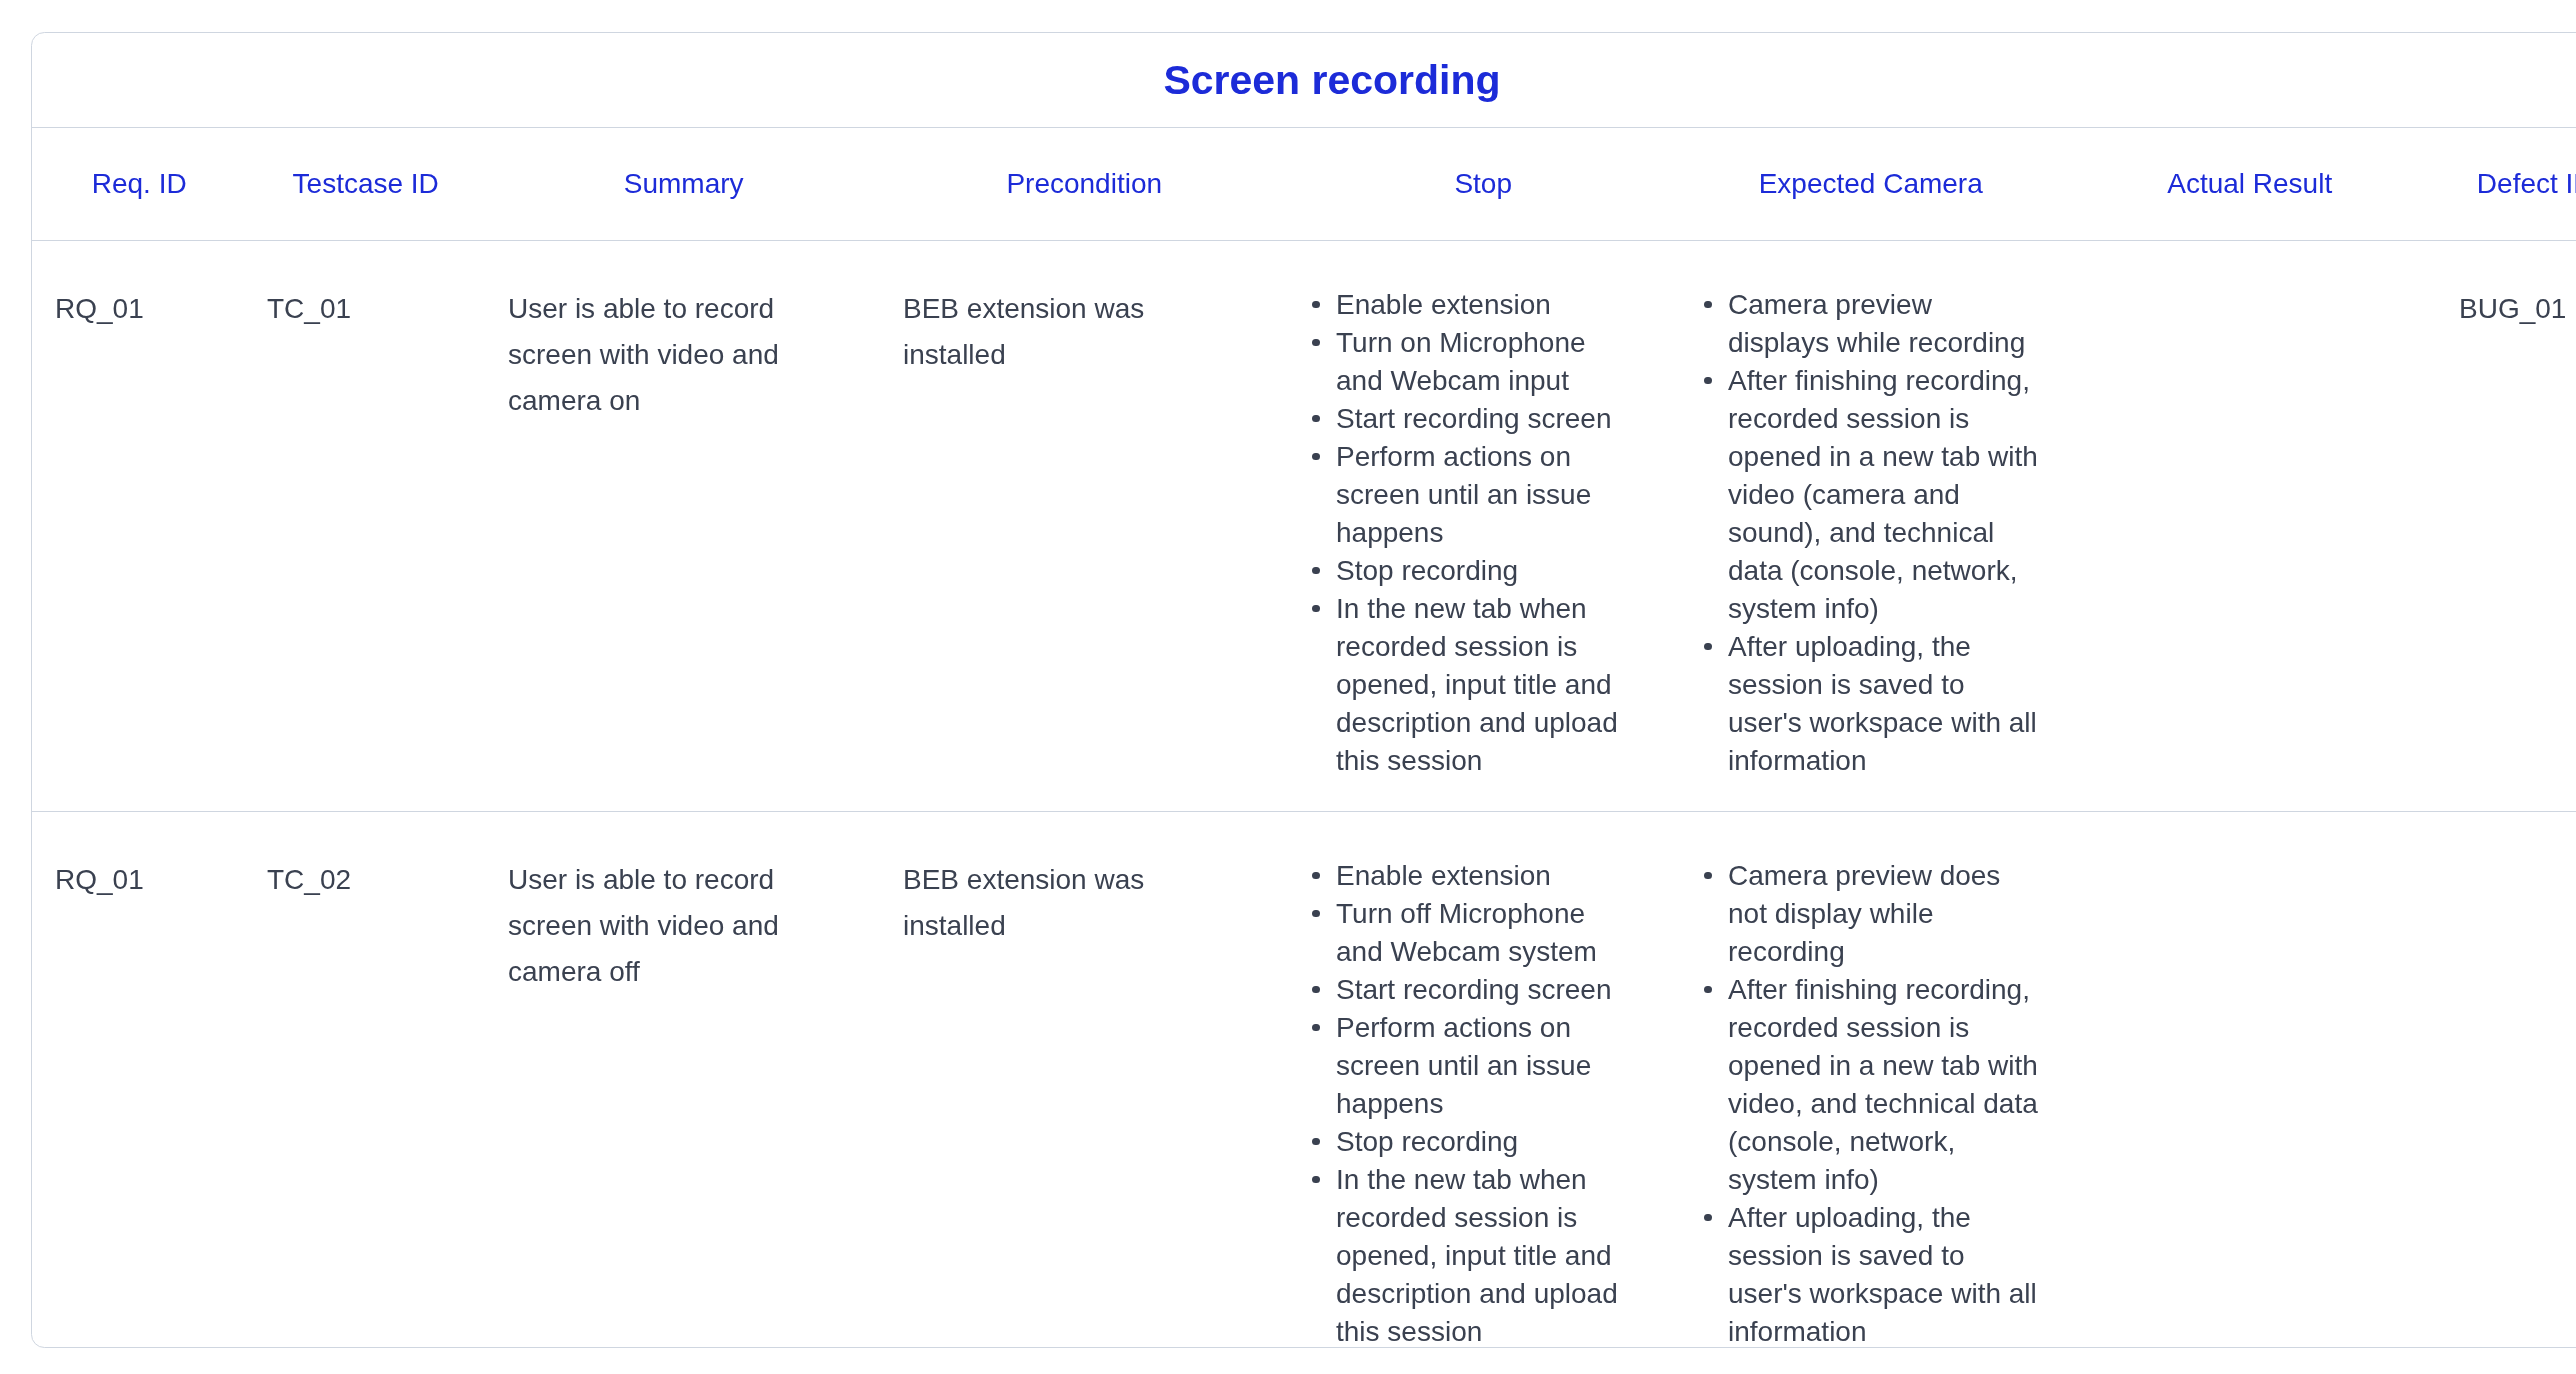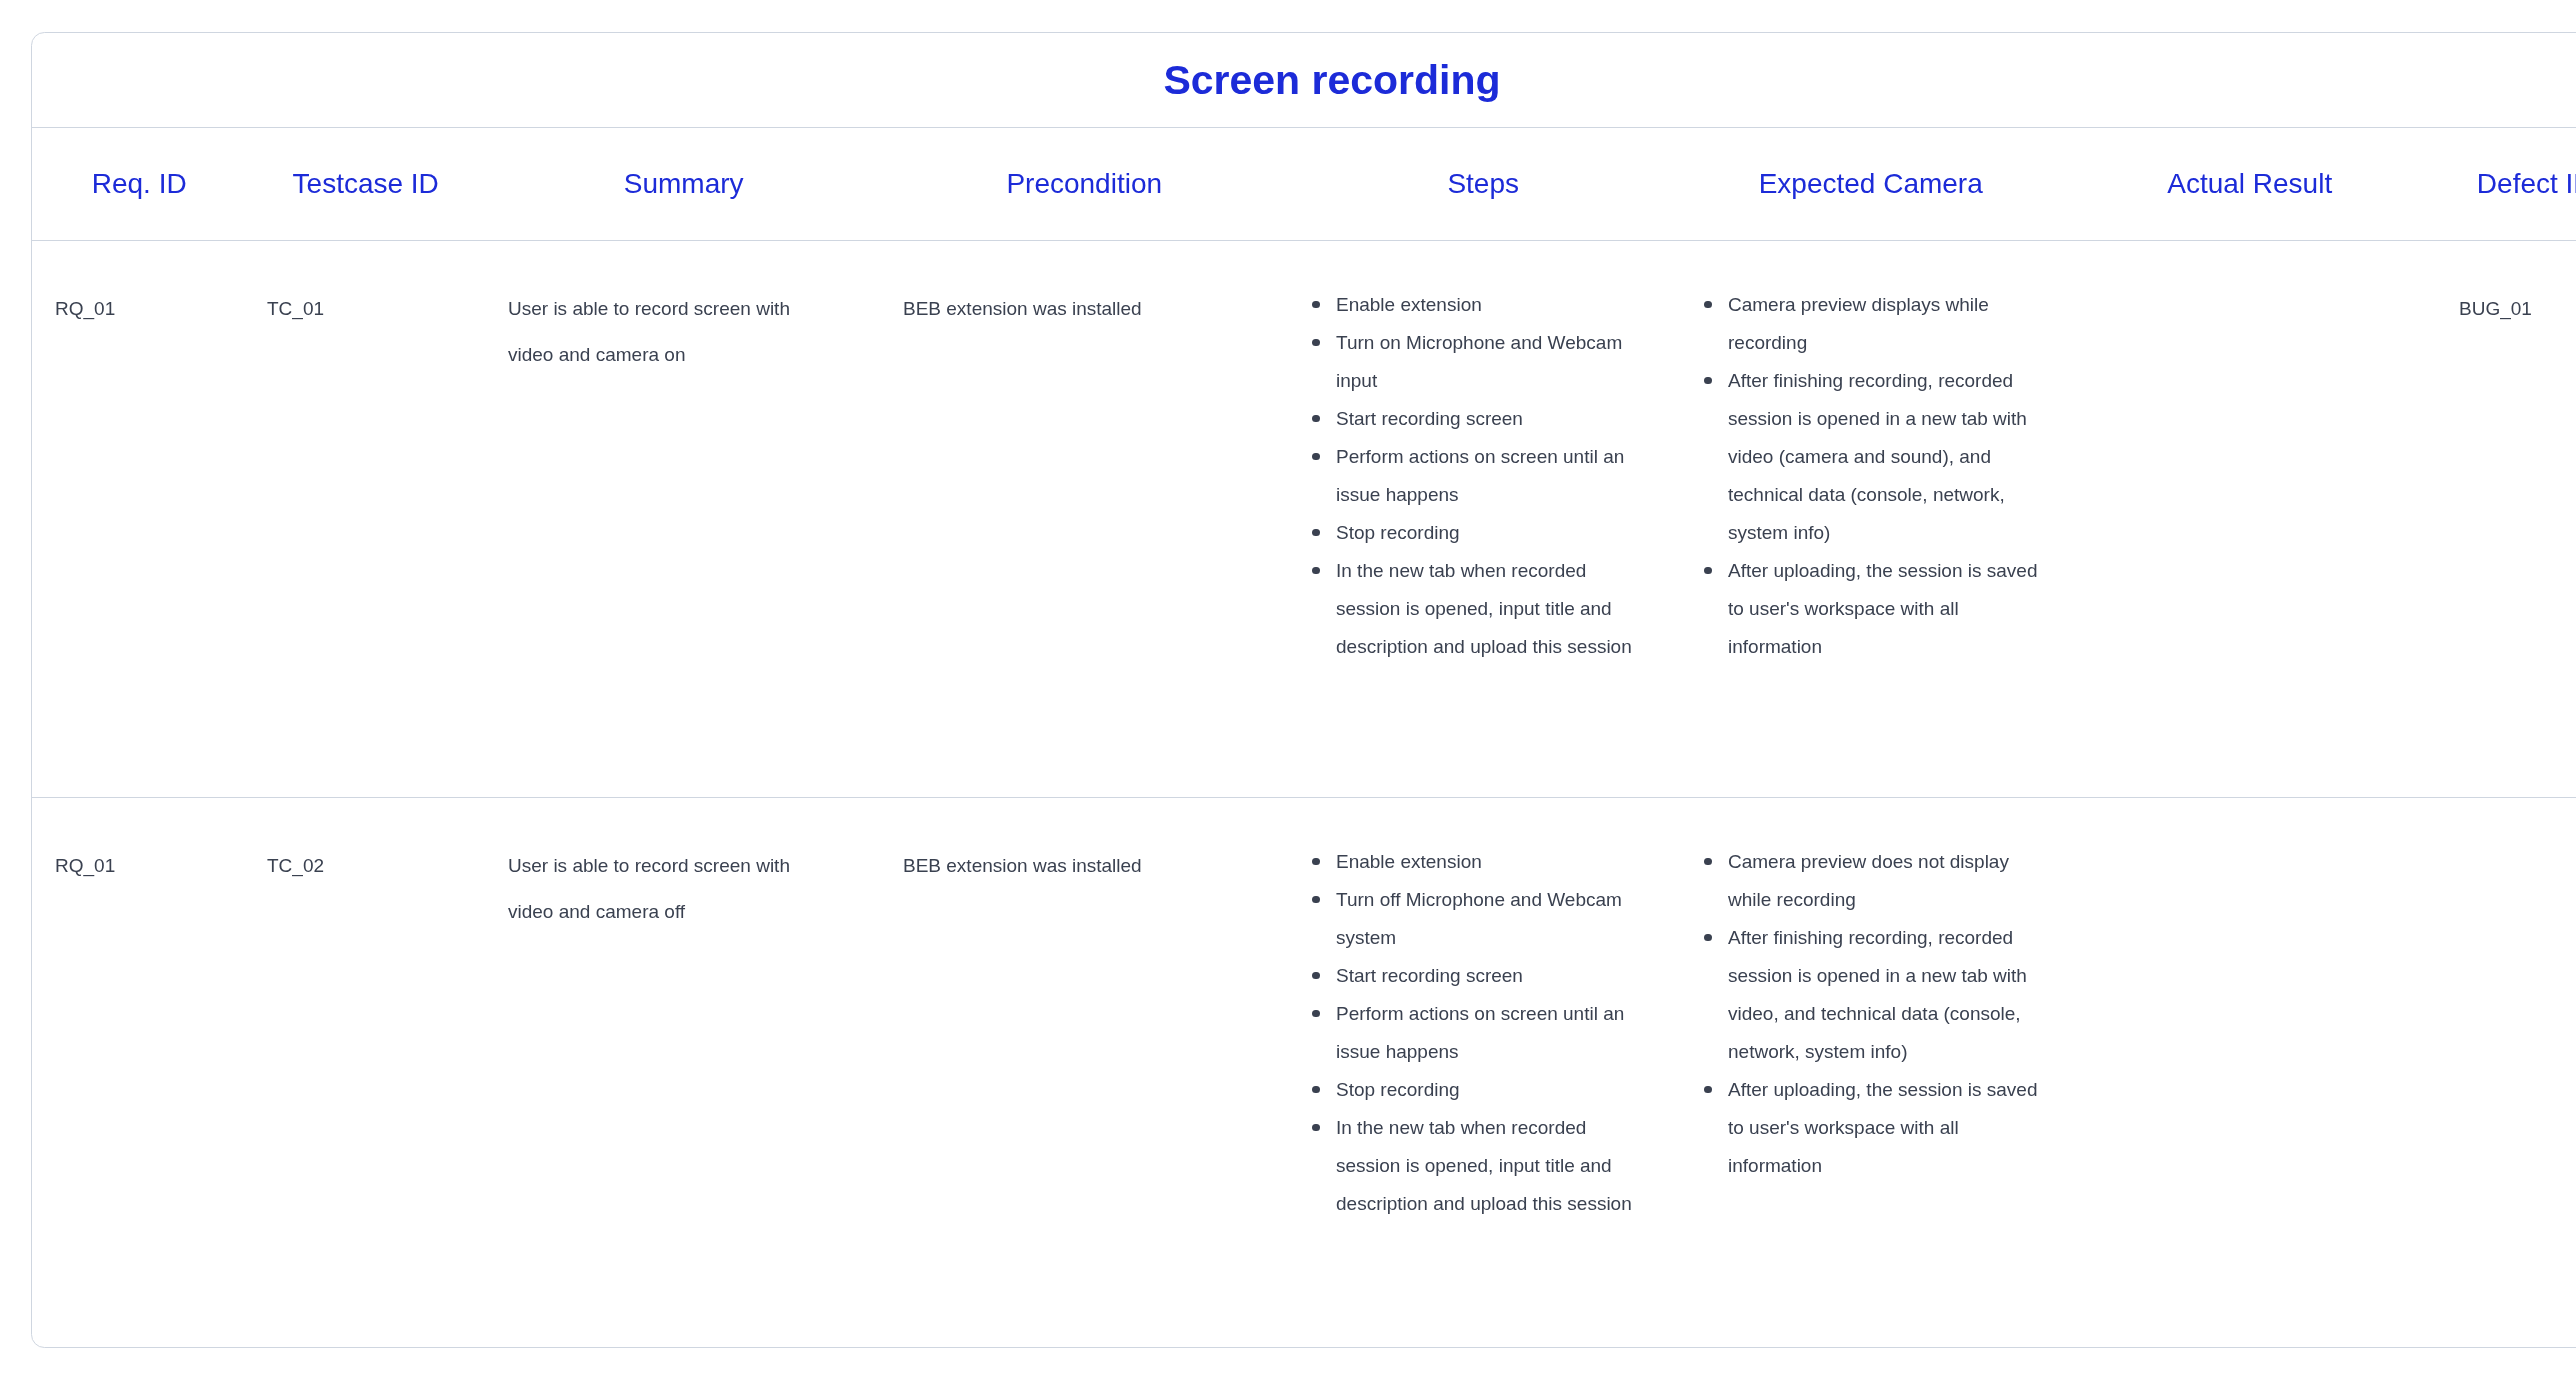--- a/index.html
+++ b/index.html
@@ -22,21 +22,21 @@
   }
   table{width:100%;border-collapse:collapse;table-layout:fixed;}
   th{
     height:112px;vertical-align:middle;text-align:center;
     font-size:28px;font-weight:500;color:var(--accent);
     padding:0 20.6px 0 23px;border-bottom:1.5px solid var(--border);
     white-space:nowrap;overflow:visible;
   }
   td{
     vertical-align:top;text-align:left;
-    font-size:19px;color:var(--body-text);font-weight:400;
+    font-size:28px;color:var(--body-text);font-weight:400;
     padding:45px 46px 31px 23px;line-height:46px;
   }
   tbody tr:first-child td{height:557px;}
   tbody tr:last-child td{height:549px;}
   tbody tr + tr td{border-top:1.5px solid var(--border);}
   td.list-cell{line-height:38px;padding-right:46px;}
   td.col-expected{padding-right:23px;}
   ul.cell-list{list-style:none;margin:0;padding:0 0 0 27px;}
   ul.cell-list li{position:relative;}
   ul.cell-list li::before{
@@ -60,21 +60,21 @@
         <col style="width:383px">
         <col style="width:375px">
         <col style="width:196px">
     </colgroup>
     <thead>
       <tr>
         <th>Req. ID</th>
         <th>Testcase ID</th>
         <th>Summary</th>
         <th>Precondition</th>
-        <th>Steps</th>
+        <th>Stop</th>
         <th>Expected Camera</th>
         <th>Actual Result</th>
         <th>Defect ID</th>
       </tr>
     </thead>
     <tbody>
       <tr>
         <td>RQ_01</td>
         <td>TC_01</td>
         <td>User is able to record screen with video and camera on</td>

